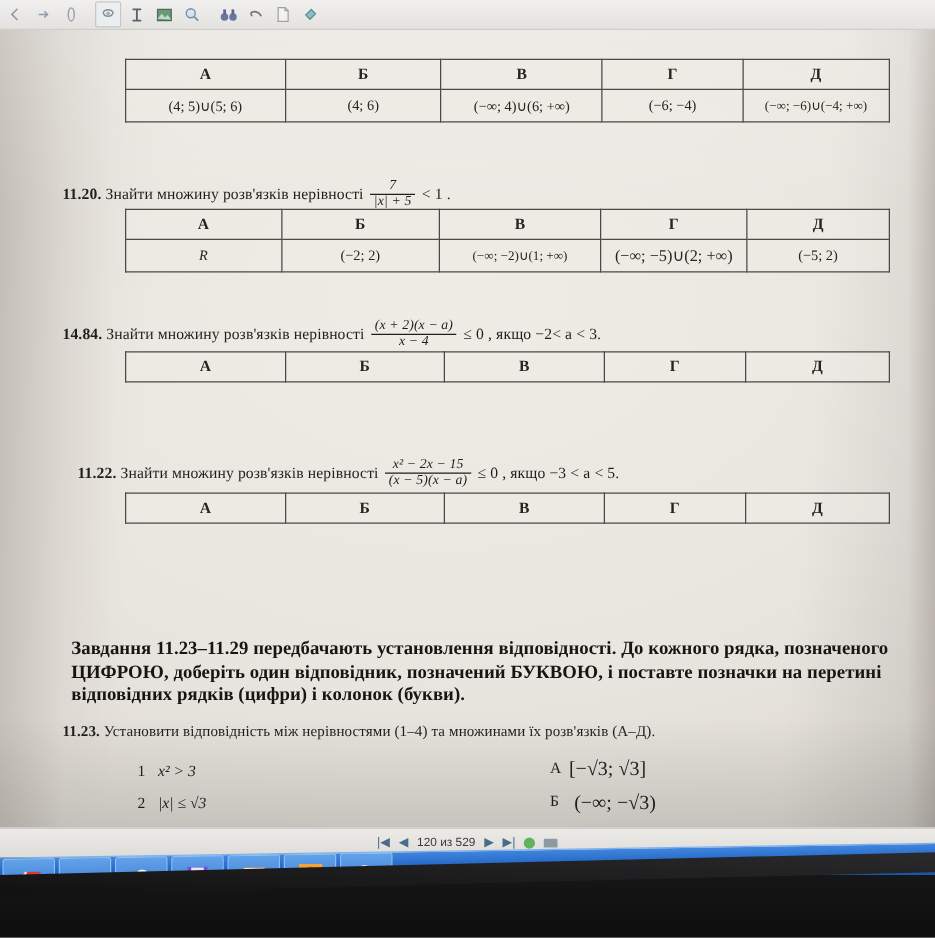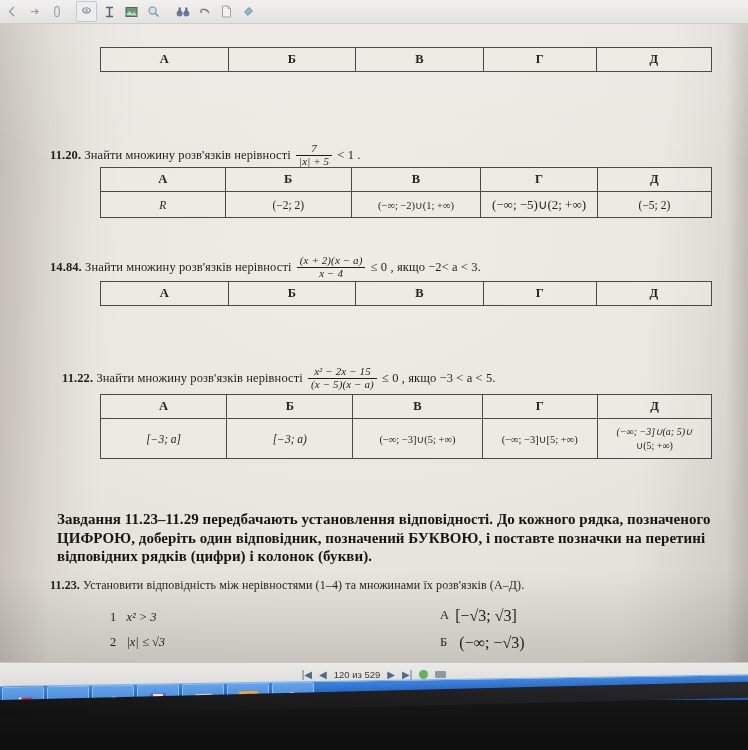--- a/index.html
+++ b/index.html
@@ -233,20 +233,27 @@
 
       <table class="opts" style="left:100px;top:23px;width:612px;">
         <tbody>
             <tr class="head">
           <td style="width:128px">А</td>
           <td style="width:128px">Б</td>
           <td style="width:128px">В</td>
           <td style="width:113px">Г</td>
           <td style="width:115px">Д</td>
         </tr>
+        <tr class="vals">
+          <td>(4; 5)∪(5; 6)</td>
+          <td>(4; 6)</td>
+          <td>(−∞; 4)∪(6; +∞)</td>
+          <td>(−6; −4)</td>
+          <td style="font-size:10.5px">(−∞; −6)∪(−4; +∞)</td>
+        </tr>
       </tbody>
         </table>
 
       <div class="prob" style="left:50px;top:120px;">
         <b>11.20.</b>
         <span>Знайти множину розв'язків нерівності</span>
         <span class="frac">
           <span class="num ital">7</span>
           <span class="den ital">|x| + 5</span>
         </span>
@@ -306,30 +313,20 @@
 
       <table class="opts" style="left:100px;top:370px;width:612px;">
         <tbody>
             <tr class="head">
           <td style="width:128px">А</td>
           <td style="width:128px">Б</td>
           <td style="width:128px">В</td>
           <td style="width:113px">Г</td>
           <td style="width:115px">Д</td>
         </tr>
-        <tr class="vals" style="height:40px">
-          <td class="ital">[−3; a]</td>
-          <td class="ital">[−3; a)</td>
-          <td style="font-size:10.5px">(−∞; −3]∪(5; +∞)</td>
-          <td style="font-size:10.5px">(−∞; −3]∪[5; +∞)</td>
-          <td style="font-size:10px;white-space:normal;line-height:14px">
-            <span class="ital">(−∞; −3]∪(a; 5)∪</span><br>
-            <span>∪(5; +∞)</span>
-          </td>
-        </tr>
       </tbody>
         </table>
 
       <div id="instr">Завдання 11.23–11.29 передбачають установлення відповідності. До кожного рядка, позначеного ЦИФРОЮ, доберіть один відповідник, позначений БУКВОЮ, і поставте позначки на перетині відповідних рядків (цифри) і колонок (букви).</div>
 
       <div class="prob" style="left:50px;top:554px;font-size:12px;">
         <b>11.23.</b>
         <span>Установити відповідність між нерівностями (1–4) та множинами їх розв'язків (А–Д).</span>
       </div>
 

